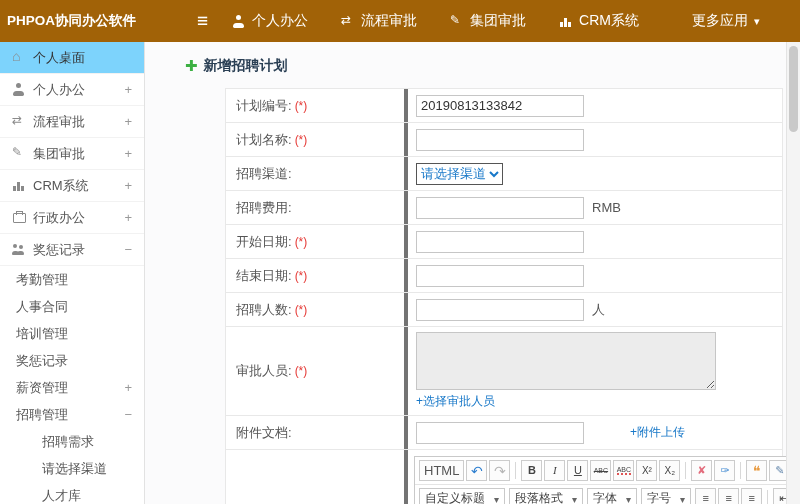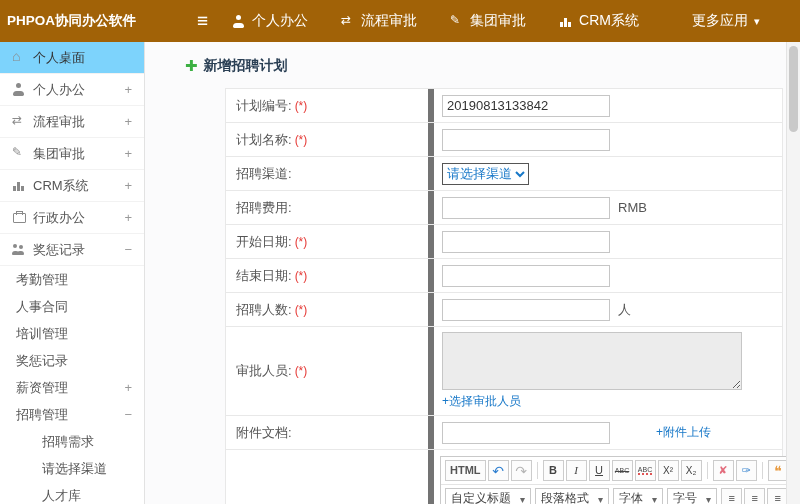--- a/index.html
+++ b/index.html
@@ -44,39 +44,39 @@
 
   .content { flex:1; min-width:0; }
   .page-title { display:flex; align-items:center; gap:6px; margin:15px 0 13px 40px; font-size:14px; font-weight:bold; color:#2a3f54; }
   .plus-icon { color:#3cb043; font-size:15px; font-weight:bold; }
 
   
   .form { margin-left:80px; width:558px; background:#fff; border:1px solid #e8e8e8; border-bottom:none; }
   .frow { display:flex; border-bottom:1px solid #e8e8e8; min-height:34px; }
   .flabel { width:178px; flex:none; padding-left:10px; display:flex; align-items:center; font-size:13px; color:#555; }
   .req { color:#e53935; margin-left:3px; font-size:12px; }
-  .fctrl { flex:1; border-left:6px solid #737373; padding:5px 8px; display:flex; align-items:center; font-size:13px; color:#555;margin-left:24px; }
+  .fctrl { flex:1; border-left:4px solid #737373; padding:5px 8px; display:flex; align-items:center; font-size:13px; color:#555; }
   .fctrl.col { flex-direction:column; align-items:flex-start; }
   .tin { width:168px; height:22px; border:1px solid #c6c6c6; padding:0 4px; font-size:13px; color:#333; background:#fff; }
   .sel { height:22px; border:1px solid #555; color:#1878c8; font-size:13px; background:#fff; }
   .suffix { margin-left:8px; }
   .ta { width:300px; height:58px; background:#ececec; border:1px solid #c6c6c6; font-size:13px; color:#333; }
   .cell-link { color:#1878c8; font-size:12px; cursor:pointer; margin-top:3px; }
   .gap-link { margin:0 0 0 46px; }
 
   
   .editor-cell { padding:6px; align-items:flex-start; }
   .editor { width:100%; background:#fff; border:1px solid #c9c9c9; }
   .tbrow { display:flex; align-items:center; padding:2px 3px; }
   .tbrow + .tbrow { border-top:1px solid #e4e4e4; }
   .tbtn { min-width:21px; height:21px; border:1px solid #cccccc; background:#fcfcfc; display:flex; align-items:center; justify-content:center; margin:1px; cursor:pointer; }
   .tbtn .tg { font-size:11px; color:#444; font-style:normal; line-height:1; }
   .tbtn.sep { min-width:1px; width:1px; height:17px; border:none; background:#d8d8d8; margin:0 4px; cursor:default; }
   [data-name="html-source-button"] { padding:0 4px; }
-  [data-name="html-source-button"] .tg { font-size:11px; font-weight:bold; color:#555; }
+  [data-name="html-source-button"] .tg { font-size:13px; font-weight:normal; color:#555; }
   [data-name="undo-button"] .tg { color:#2e7fd0; font-size:14px; }
   [data-name="redo-button"] .tg { color:#b5b5b5; font-size:14px; }
   [data-name="bold-button"] .tg { font-weight:bold; }
   [data-name="italic-button"] .tg { font-style:italic; font-family:"Liberation Serif",serif; }
   [data-name="underline-button"] .tg { text-decoration:underline; }
   [data-name="strikethrough-button"] .tg { font-size:7px; text-decoration:line-through; }
   [data-name="abc-button"] .tg { font-size:7px; border-bottom:2px dotted #e05555; }
   [data-name="superscript-button"] .tg, [data-name="subscript-button"] .tg { font-size:10px; }
   [data-name="remove-format-button"] .tg { color:#e36d7d; }
   [data-name="format-painter-button"] .tg { color:#4a8fd3; }

